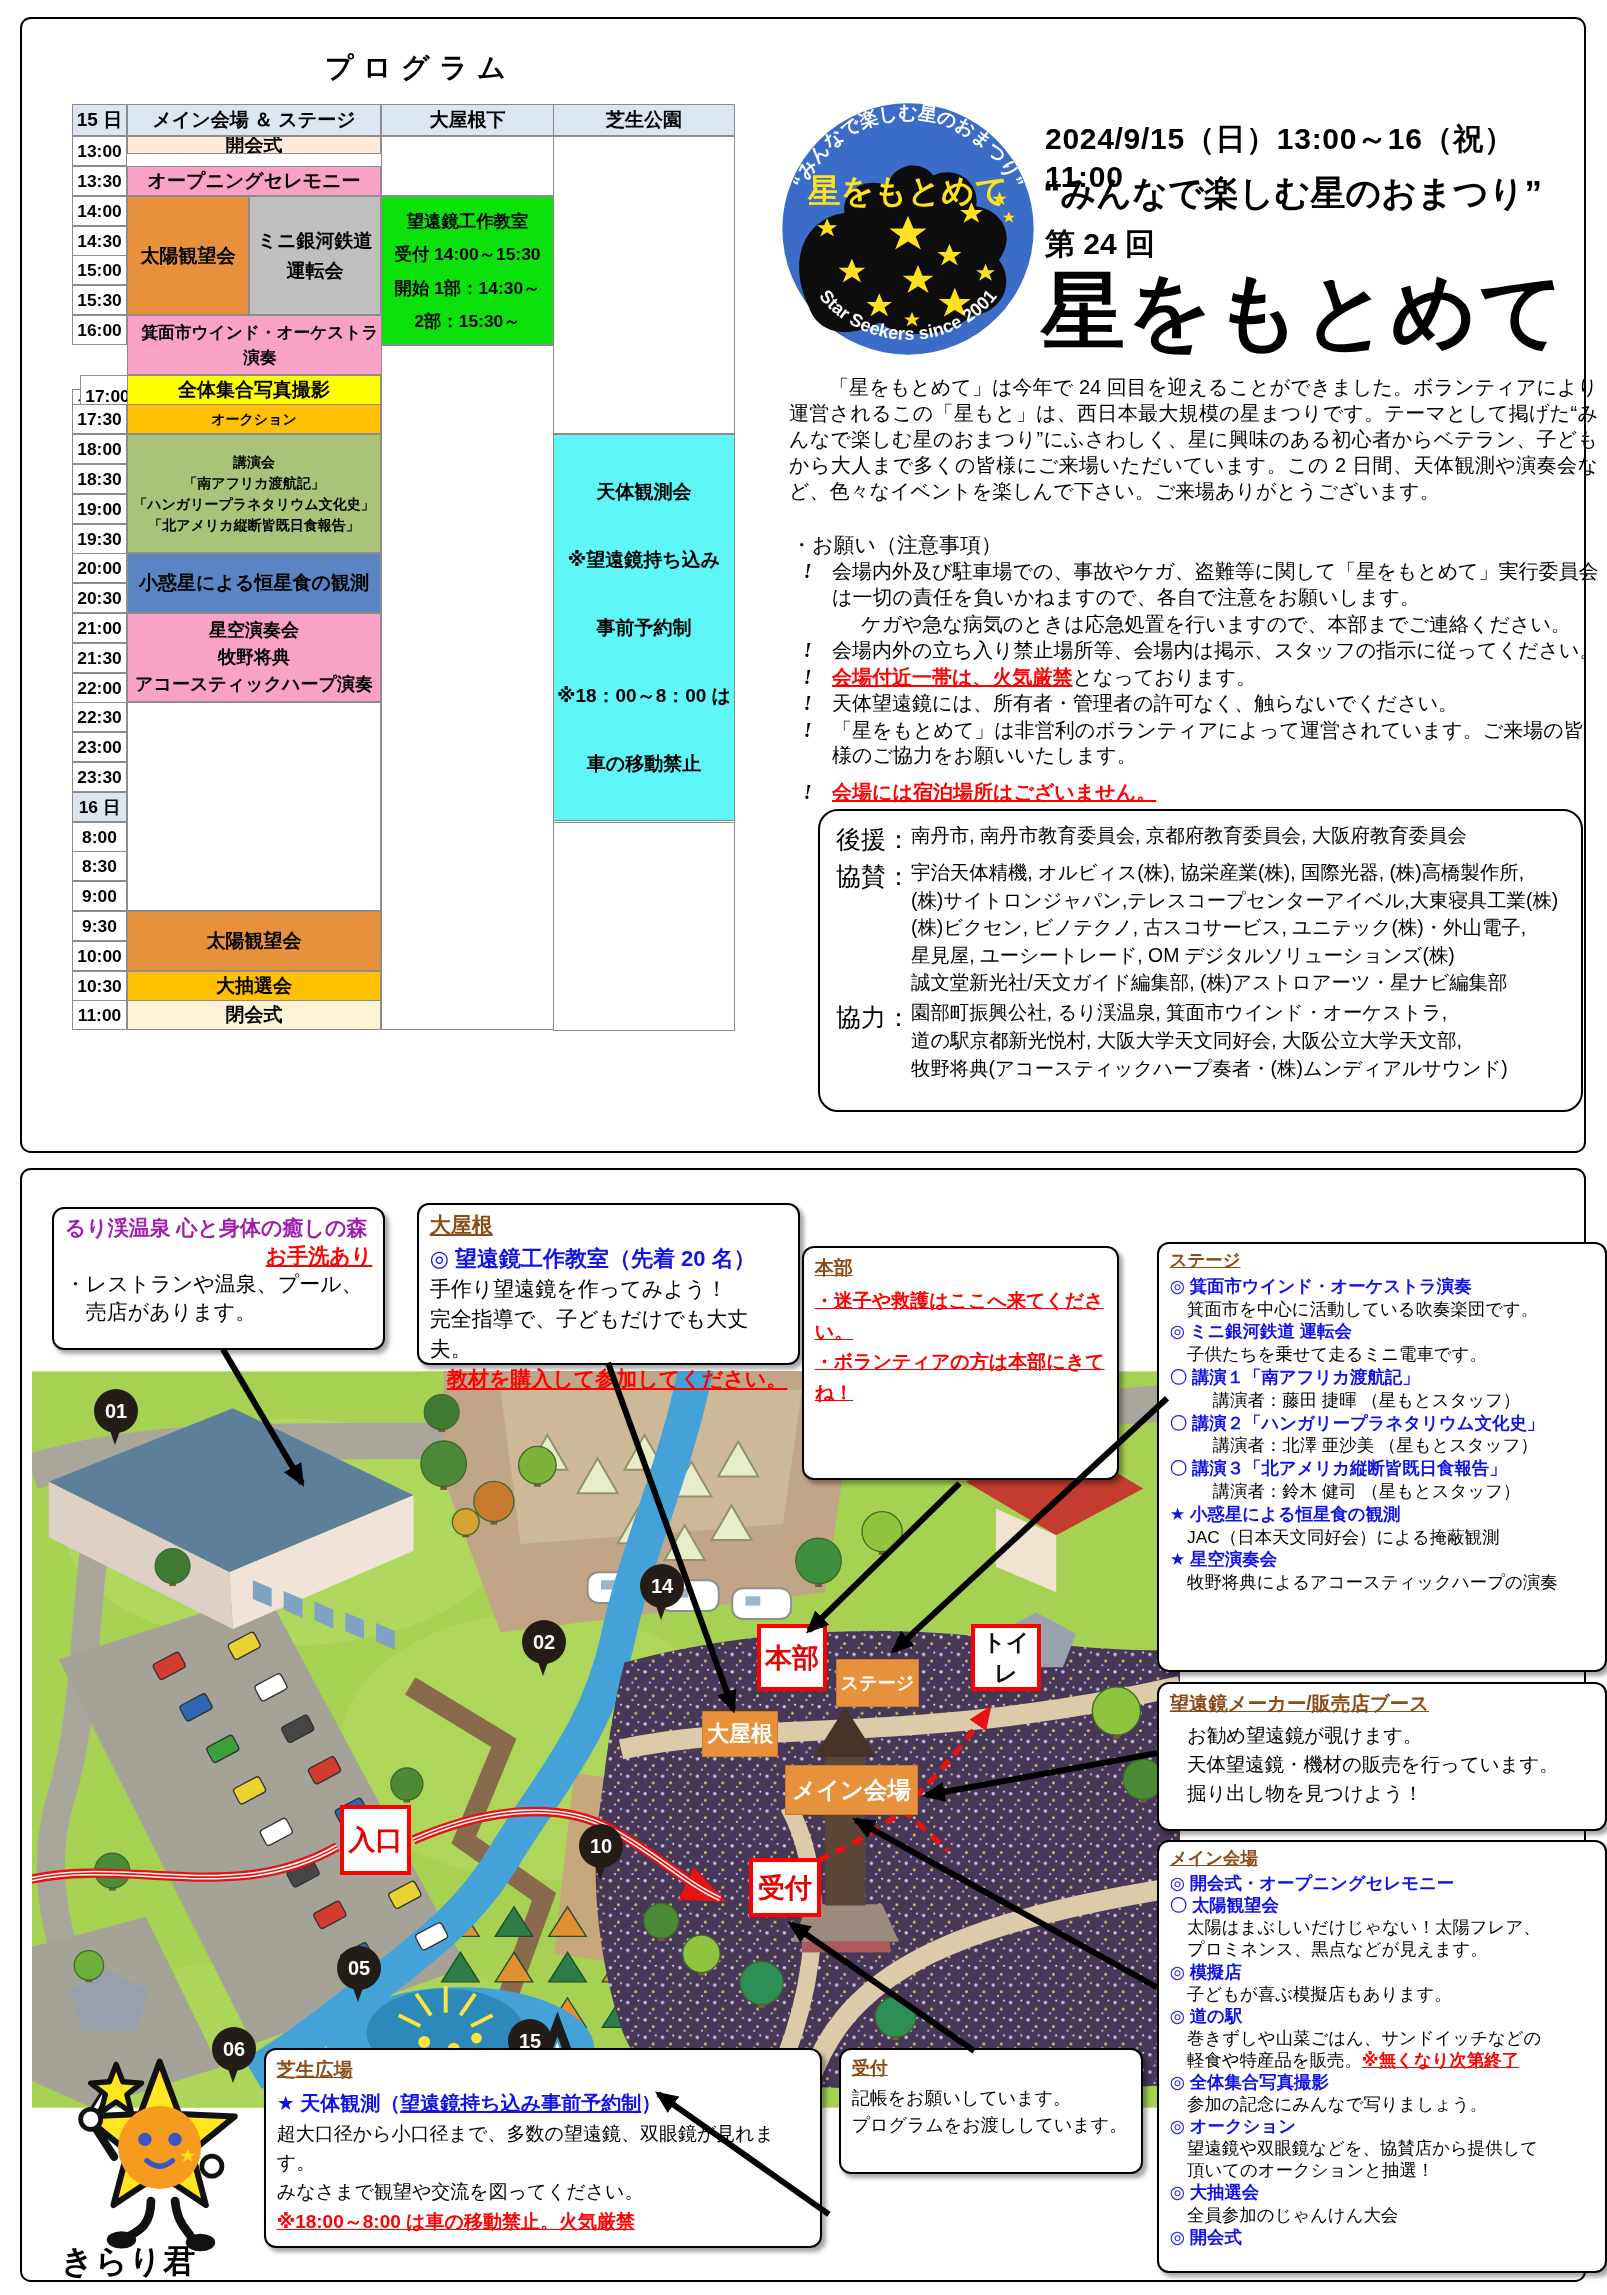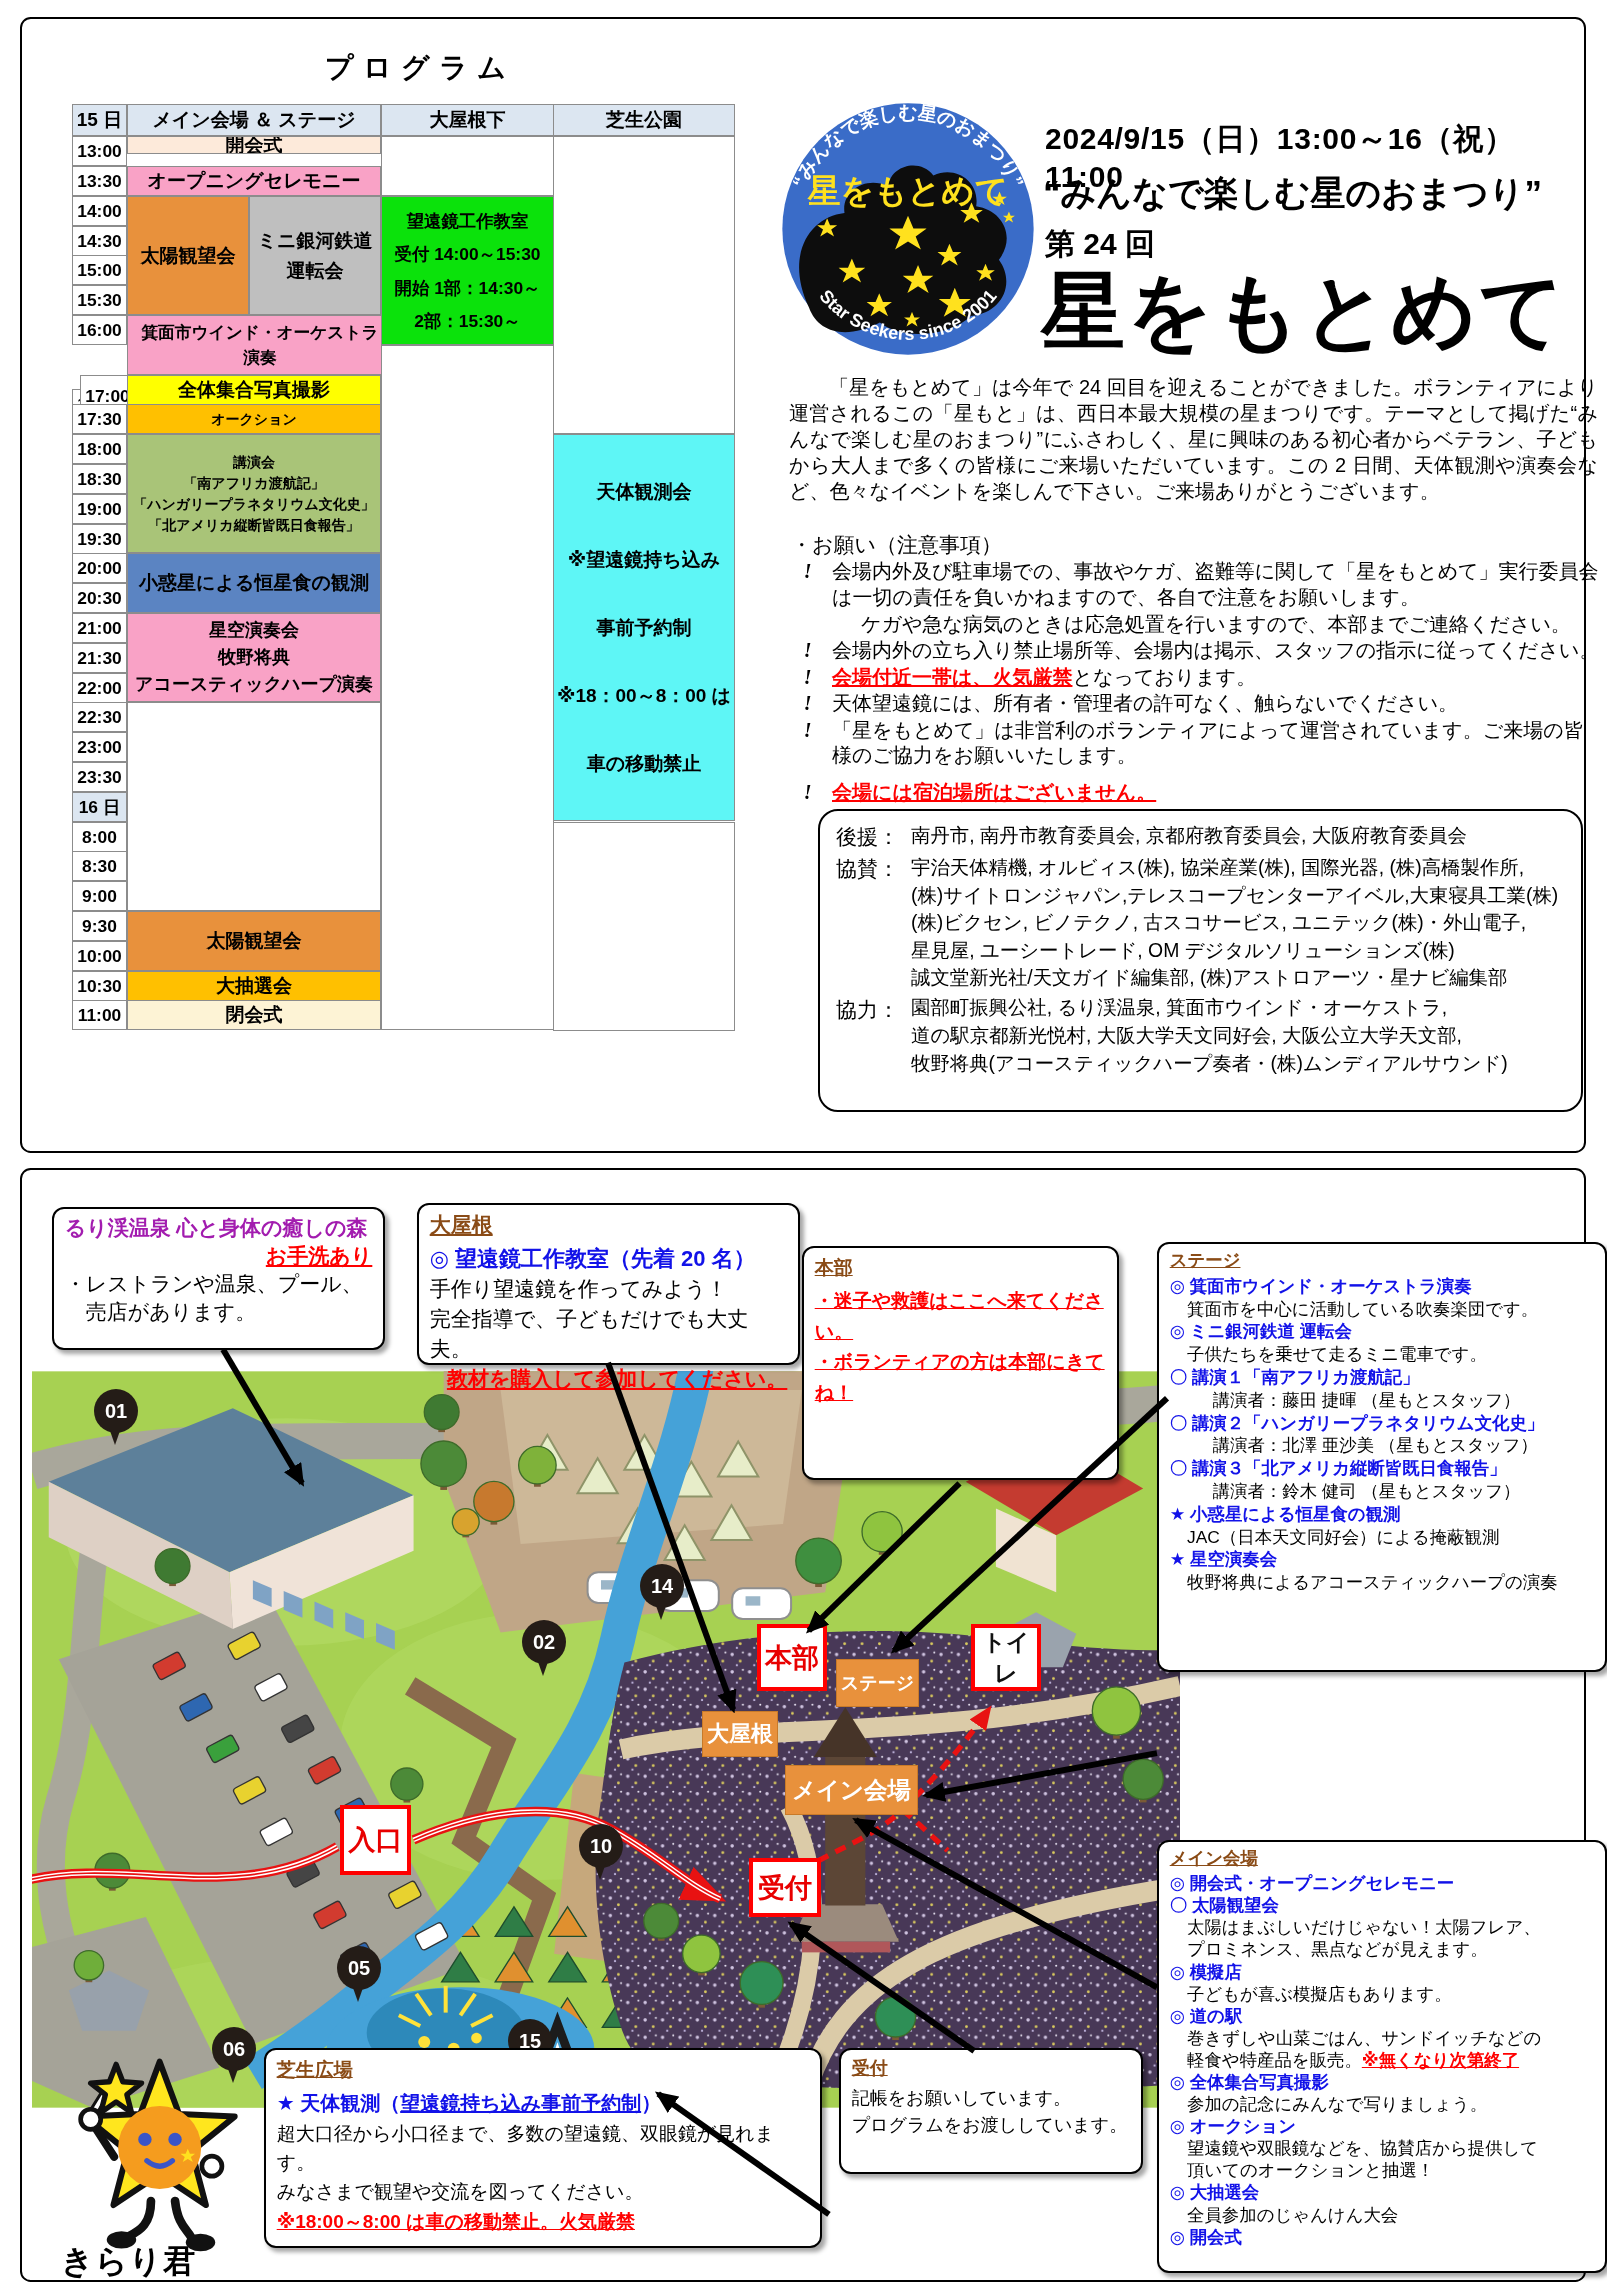--- a/index.html
+++ b/index.html
@@ -36,21 +36,21 @@
   #notes{position:absolute;left:775px;top:540px;width:806px;font-size:20px;line-height:1.29;}
   .note{position:relative;padding-left:35px;margin-bottom:0.7px;}
   .note .mark{position:absolute;left:6.7px;top:0;font-style:italic;font-weight:bold;font-family:"Liberation Serif","DejaVu Serif",serif;}
   .note.indent2{padding-left:64px;}
   .note.mt{margin-top:10.7px;}
   .rtext{color:#f00;font-weight:bold;text-decoration:underline;}
 
   #credits{position:absolute;left:796px;top:790px;width:765px;height:303px;border:2.7px solid #000;
            border-radius:20px;box-sizing:border-box;padding:10.7px 13.4px 6.7px 16px;}
   .credit-row{display:flex;margin-bottom:2.7px;}
-  .credit-label{width:75px;flex:none;font-size:21px;padding-top:1.3px;}
+  .credit-label{width:75px;flex:none;font-size:25px;padding-top:1.3px;}
   .credit-lines{font-size:19.4px;line-height:1.42;}
   .credit-row.big .credit-label{font-size:27px;font-weight:bold;}
   .credit-row.big .credit-lines{font-size:27px;font-weight:bold;line-height:1.2;}
   .credit-row.big{margin-bottom:8px;}
 
   
   .cbox{position:absolute;background:#fff;border:2.7px solid #000;border-radius:12px;box-sizing:border-box;
         padding:5.4px 10.7px;box-shadow:3.3px 4px 4.7px rgba(0,0,0,.35);z-index:6;}
   #box-ruri{left:30px;top:37px;width:333px;height:143px;}
   #box-ooyane{left:395px;top:33px;width:383px;height:162px;}
@@ -564,20 +564,26 @@
       <div class="cl plain d2">講演者：藤田 捷暉 （星もとスタッフ）</div>
       <div class="cl blue">〇 講演２「ハンガリープラネタリウム文化史」</div>
       <div class="cl plain d2">講演者：北澤 亜沙美 （星もとスタッフ）</div>
       <div class="cl blue">〇 講演３「北アメリカ縦断皆既日食報告」</div>
       <div class="cl plain d2">講演者：鈴木 健司 （星もとスタッフ）</div>
       <div class="cl blue">★ 小惑星による恒星食の観測</div>
       <div class="cl plain d1">JAC（日本天文同好会）による掩蔽観測</div>
       <div class="cl blue">★ 星空演奏会</div>
       <div class="cl plain d1">牧野将典によるアコースティックハープの演奏</div>
     </div>
+  <div class="cbox" id="box-telescope">
+      <div class="cl title">望遠鏡メーカー/販売店ブース</div>
+      <div class="cl plain d1">お勧め望遠鏡が覗けます。</div>
+      <div class="cl plain d1">天体望遠鏡・機材の販売を行っています。</div>
+      <div class="cl plain d1">掘り出し物を見つけよう！</div>
+    </div>
   <div class="cbox" id="box-mainvenue">
       <div class="cl title">メイン会場</div>
       <div class="cl blue">◎ 開会式・オープニングセレモニー</div>
       <div class="cl blue">〇 太陽観望会</div>
       <div class="cl plain d1">太陽はまぶしいだけじゃない！太陽フレア、</div>
       <div class="cl plain d1">プロミネンス、黒点などが見えます。</div>
       <div class="cl blue">◎ 模擬店</div>
       <div class="cl plain d1">子どもが喜ぶ模擬店もあります。</div>
       <div class="cl blue">◎ 道の駅</div>
       <div class="cl plain d1">巻きずしや山菜ごはん、サンドイッチなどの</div>

